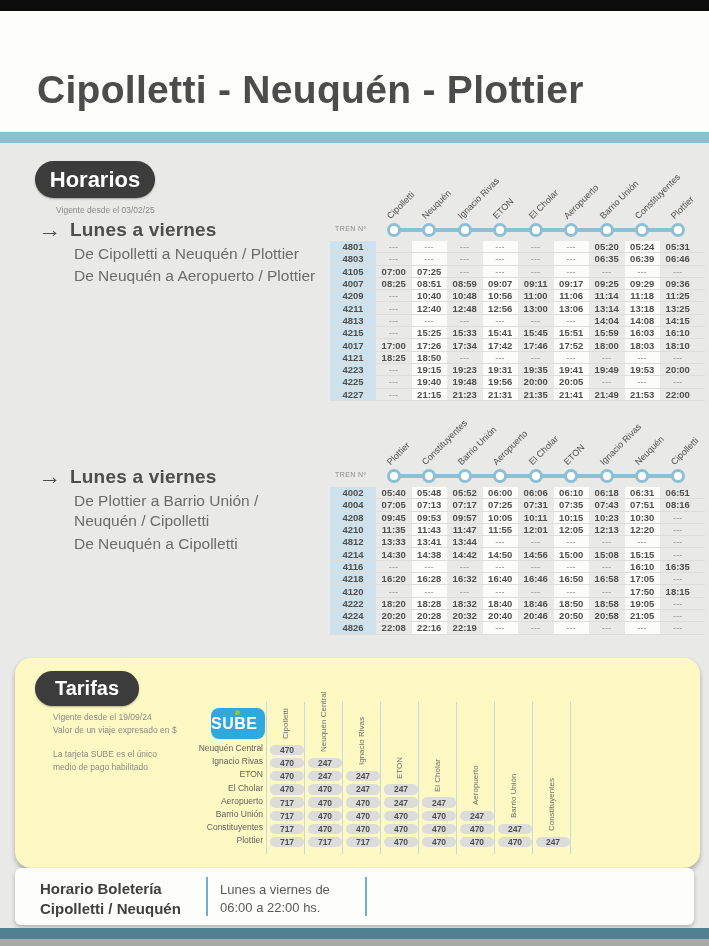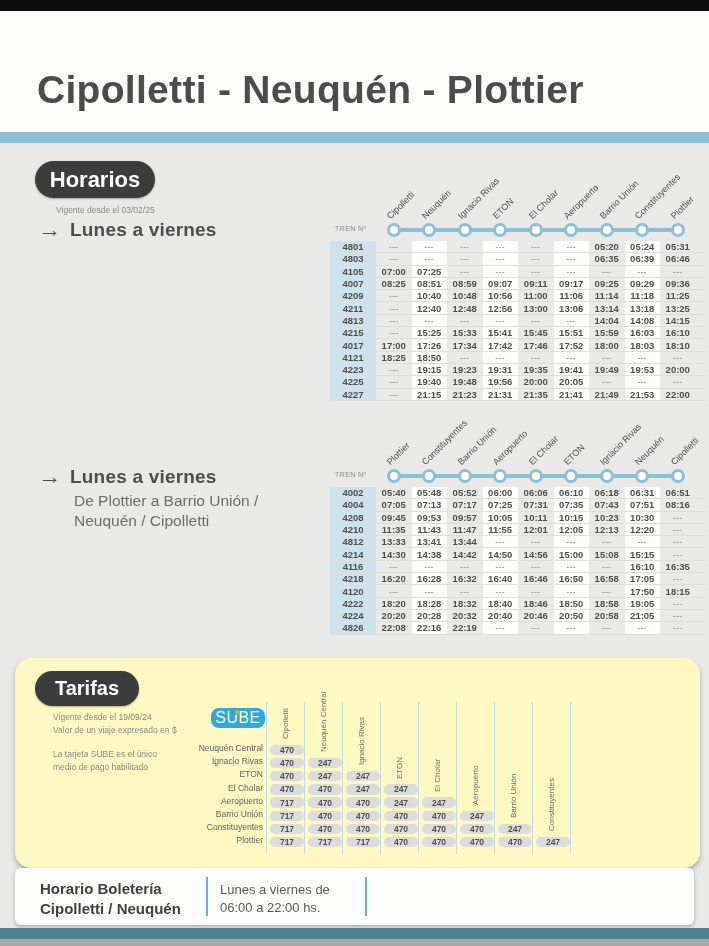--- a/index.html
+++ b/index.html
@@ -48,23 +48,23 @@
          display:flex;align-items:center;justify-content:center;height:100%;}
   .cell-time.stripe{background:#fcfcfb;}
   .cell-time.dash{color:#9b9b9b;font-size:8px;letter-spacing:0.5px;}
   
   .card{position:absolute;left:15px;top:515px;width:685px;height:210px;background:#fef9c3;
         border-radius:16px;box-shadow:0 3px 5px rgba(0,0,0,0.28);}
   #tarifas-pill{left:20px;top:13px;width:104px;height:35px;font-size:20px;}
   .t-note{position:absolute;font-size:8.5px;color:#8a8a8a;line-height:1.5;white-space:pre-line;}
   #t-note1{left:38px;top:53px;}
   #t-note2{left:38px;top:90px;}
-  .sube{position:absolute;left:196px;top:50px;width:54px;height:20px;background:#2fa8dd;
-        border-radius:8px;display:flex;align-items:center;justify-content:center;
-        color:#fff;font-weight:normal;font-size:16px;letter-spacing:0.5px;}
+  .sube{position:absolute;left:196px;top:50px;width:54px;height:31px;background:#2fa8dd;
+        border-radius:8px;display:flex;align-items:center;justify-content:flex-start;
+        color:#fff;font-weight:bold;font-size:16px;letter-spacing:0.5px;}
   .sube .sprout{position:absolute;top:2px;left:24px;width:5px;height:5px;background:#8dc63f;
         border-radius:50% 50% 50% 0;}
   .fare-area{position:absolute;left:0;top:0;width:595px;height:210px;}
   .fare-line{position:absolute;top:44px;height:152px;width:1px;background:#c3d9e4;}
   .fare-col-label{position:absolute;transform:rotate(-90deg);transform-origin:0 0;
         font-size:8px;color:#6f6f6f;white-space:nowrap;}
   .fare-row-label{position:absolute;left:120px;width:128px;text-align:right;font-size:8.5px;
         color:#5f5f5f;line-height:13.2px;}
   .fare-pill{position:absolute;width:34px;height:10.5px;background:#dcdcdb;border-radius:5px;
         display:flex;align-items:center;justify-content:center;font-size:8.5px;font-weight:bold;color:#4f4f4f;}
@@ -97,20 +97,22 @@
     <div class="section-pill" id="horarios-pill">Horarios</div>
     <div class="vigente">Vigente desde el 03/02/25</div>
 
     <div class="sched" id="sched0">
       <div class="sched-left">
         <div class="day-row">
           <span class="arrow">→</span>
           <span class="day-label">Lunes a viernes</span>
         </div>
         <div class="routes">
+            <div class="route">De Cipolletti a Neuquén / Plottier</div>
+            <div class="route">De Neuquén a Aeropuerto / Plottier</div>
           </div>
       </div>
       <div class="sched-table">
         <div class="diagram">
             <div class="rail" style="left: 62.75px; width: 286px;"></div>
             <div class="station-label" style="left: 61.75px;">Cipolletti</div>
             <div class="station-dot" style="left: 56.75px;"></div>
             <div class="station-label" style="left: 97.25px;">Neuquén</div>
             <div class="station-dot" style="left: 92.25px;"></div>
             <div class="station-label" style="left: 132.75px;">Ignacio Rivas</div>
@@ -291,20 +293,21 @@
     </div>
 
     <div class="sched" id="sched1">
       <div class="sched-left">
         <div class="day-row">
           <span class="arrow">→</span>
           <span class="day-label">Lunes a viernes</span>
         </div>
         <div class="routes">
             <div class="route">De Plottier a Barrio Unión / Neuquén / Cipolletti</div>
+            <div class="route">De Neuquén a Cipolletti</div>
           </div>
       </div>
       <div class="sched-table">
         <div class="diagram">
             <div class="rail" style="left: 62.75px; width: 286px;"></div>
             <div class="station-label" style="left: 61.75px;">Plottier</div>
             <div class="station-dot" style="left: 56.75px;"></div>
             <div class="station-label" style="left: 97.25px;">Constituyentes</div>
             <div class="station-dot" style="left: 92.25px;"></div>
             <div class="station-label" style="left: 132.75px;">Barrio Unión</div>

